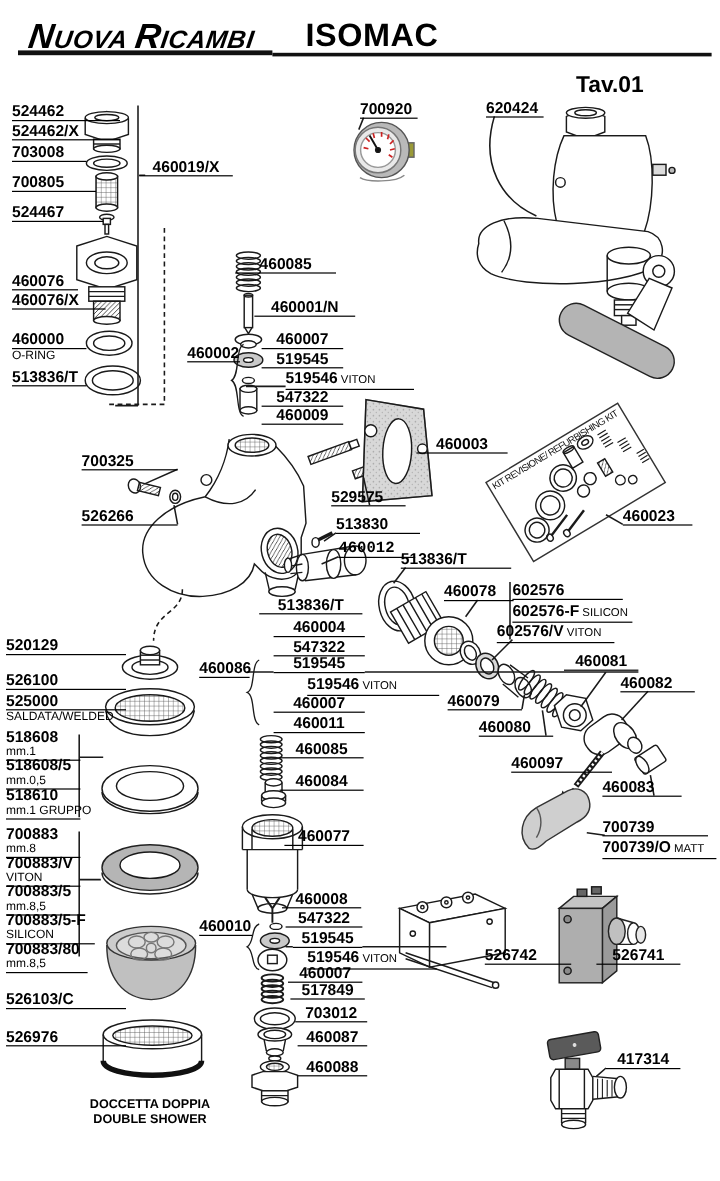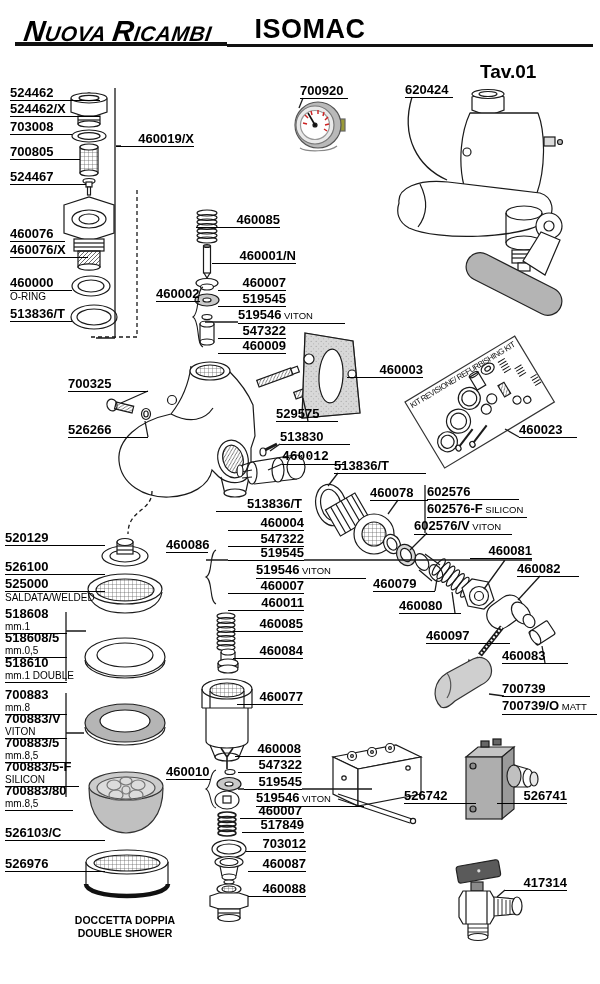--- a/index.html
+++ b/index.html
@@ -11,21 +11,21 @@
   .logo .big{font-size:29px;}
   .logo-bar{position:absolute;left:15px;top:42px;width:212px;height:4px;background:#111;}
   .head-rule{position:absolute;left:227px;top:44px;width:366px;height:3px;background:#111;}
   .title{position:absolute;left:230px;top:14px;width:160px;text-align:center;
          font-size:27px;font-weight:bold;letter-spacing:.5px;}
   .plate{position:absolute;left:480px;top:21px;width:113px;text-align:left;
          font-size:19px;font-weight:bold;margin-top:40px;}
   
   .plabel{position:absolute;font-size:13px;line-height:14px;font-weight:bold;
           white-space:nowrap;border-bottom:1.6px solid #000;}
-  .plabel.r{text-align:right;}
+  .plabel.r{text-align:center;}
   .plabel .note{font-weight:normal;font-size:9.5px;}
   .plabel .sub{display:block;font-weight:normal;font-size:10px;line-height:11px;padding-bottom:1px;}
   .plabel.ub{border-bottom:none;}
   .plabel.ub .num{display:block;border-bottom:1.6px solid #000;}
   
   .cap{position:absolute;font-weight:bold;font-size:10.5px;line-height:12.5px;text-align:center;}
   svg{position:absolute;left:0;top:0;}
   #labels{position:absolute;left:0;top:0;width:600px;height:984px;}
 </style>
 </head>
@@ -468,42 +468,42 @@
       <div class="plabel" style="left: 282px; top: 450px; width: 64px; font-family: Liberation Mono, monospace;"><span class="num">460012</span></div>
       <div class="plabel" style="left: 334px; top: 459px; width: 92px;"><span class="num">513836/T</span></div>
       <div class="plabel" style="left: 519px; top: 423px; width: 58px;"><span class="num">460023</span></div>
       <div class="plabel r" style="left: 216px; top: 497px; width: 86px;"><span class="num">513836/T</span></div>
       <div class="plabel r" style="left: 228px; top: 516px; width: 76px;"><span class="num">460004</span></div>
       <div class="plabel r" style="left: 228px; top: 532px; width: 76px;"><span class="num">547322</span></div>
       <div class="plabel r" style="left: 228px; top: 546px; width: 76px;"><span class="num">519545</span></div>
       <div class="plabel" style="left: 256px; top: 563px; width: 110px;"><span class="num">519546</span><span class="note"> VITON</span></div>
       <div class="plabel r" style="left: 228px; top: 579px; width: 76px;"><span class="num">460007</span></div>
       <div class="plabel r" style="left: 228px; top: 596px; width: 76px;"><span class="num">460011</span></div>
-      <div class="plabel" style="left: 166px; top: 538px; width: 42px; text-align: right;"><span class="num">460086</span></div>
+      <div class="plabel" style="left: 166px; top: 550px; width: 42px; text-align: right;"><span class="num">460086</span></div>
       <div class="plabel" style="left: 370px; top: 486px; width: 58px;"><span class="num">460078</span></div>
       <div class="plabel" style="left: 427px; top: 485px; width: 92px;"><span class="num">602576</span></div>
       <div class="plabel" style="left: 427px; top: 502px; width: 100px;"><span class="num">602576-F</span><span class="note"> SILICON</span></div>
       <div class="plabel" style="left: 414px; top: 519px; width: 98px;"><span class="num">602576/V</span><span class="note"> VITON</span></div>
       <div class="plabel r" style="left: 470px; top: 544px; width: 62px;"><span class="num">460081</span></div>
       <div class="plabel" style="left: 517px; top: 562px; width: 62px;"><span class="num">460082</span></div>
       <div class="plabel" style="left: 373px; top: 577px; width: 62px;"><span class="num">460079</span></div>
       <div class="plabel" style="left: 399px; top: 599px; width: 62px;"><span class="num">460080</span></div>
       <div class="plabel" style="left: 426px; top: 629px; width: 84px;"><span class="num">460097</span></div>
       <div class="plabel" style="left: 502px; top: 649px; width: 66px;"><span class="num">460083</span></div>
       <div class="plabel" style="left: 502px; top: 682px; width: 88px;"><span class="num">700739</span></div>
       <div class="plabel" style="left: 502px; top: 699px; width: 95px;"><span class="num">700739/O</span><span class="note"> MATT</span></div>
       <div class="plabel" style="left: 5px; top: 531px; width: 100px;"><span class="num">520129</span></div>
       <div class="plabel" style="left: 5px; top: 560px; width: 100px;"><span class="num">526100</span></div>
       <div class="plabel ub" style="left: 5px; top: 577px; width: 100px;">
         <span class="num">525000</span>
         <span class="sub">SALDATA/WELDED</span>
       </div>
       <div class="plabel" style="left: 5px; top: 607px; width: 62px;"><span class="num">518608</span><span class="sub">mm.1</span></div>
       <div class="plabel" style="left: 5px; top: 631px; width: 62px;"><span class="num">518608/5</span><span class="sub">mm.0,5</span></div>
-      <div class="plabel" style="left: 5px; top: 656px; width: 62px;"><span class="num">518610</span><span class="sub">mm.1 DOUBLE</span></div>
+      <div class="plabel" style="left: 5px; top: 656px; width: 62px;"><span class="num">518610</span><span class="sub">mm.1 GRUPPO</span></div>
       <div class="plabel" style="left: 5px; top: 688px; width: 62px;"><span class="num">700883</span><span class="sub">mm.8</span></div>
       <div class="plabel" style="left: 5px; top: 712px; width: 62px;"><span class="num">700883/V</span><span class="sub">VITON</span></div>
       <div class="plabel" style="left: 5px; top: 736px; width: 62px;"><span class="num">700883/5</span><span class="sub">mm.8,5</span></div>
       <div class="plabel" style="left: 5px; top: 760px; width: 74px;"><span class="num">700883/5-F</span><span class="sub">SILICON</span></div>
       <div class="plabel" style="left: 5px; top: 784px; width: 68px;"><span class="num">700883/80</span><span class="sub">mm.8,5</span></div>
       <div class="plabel" style="left: 5px; top: 826px; width: 100px;"><span class="num">526103/C</span></div>
       <div class="plabel" style="left: 5px; top: 857px; width: 100px;"><span class="num">526976</span></div>
       <div class="plabel r" style="left: 233px; top: 617px; width: 70px;"><span class="num">460085</span></div>
       <div class="plabel r" style="left: 233px; top: 644px; width: 70px;"><span class="num">460084</span></div>
       <div class="plabel r" style="left: 237px; top: 690px; width: 66px;"><span class="num">460077</span></div>

